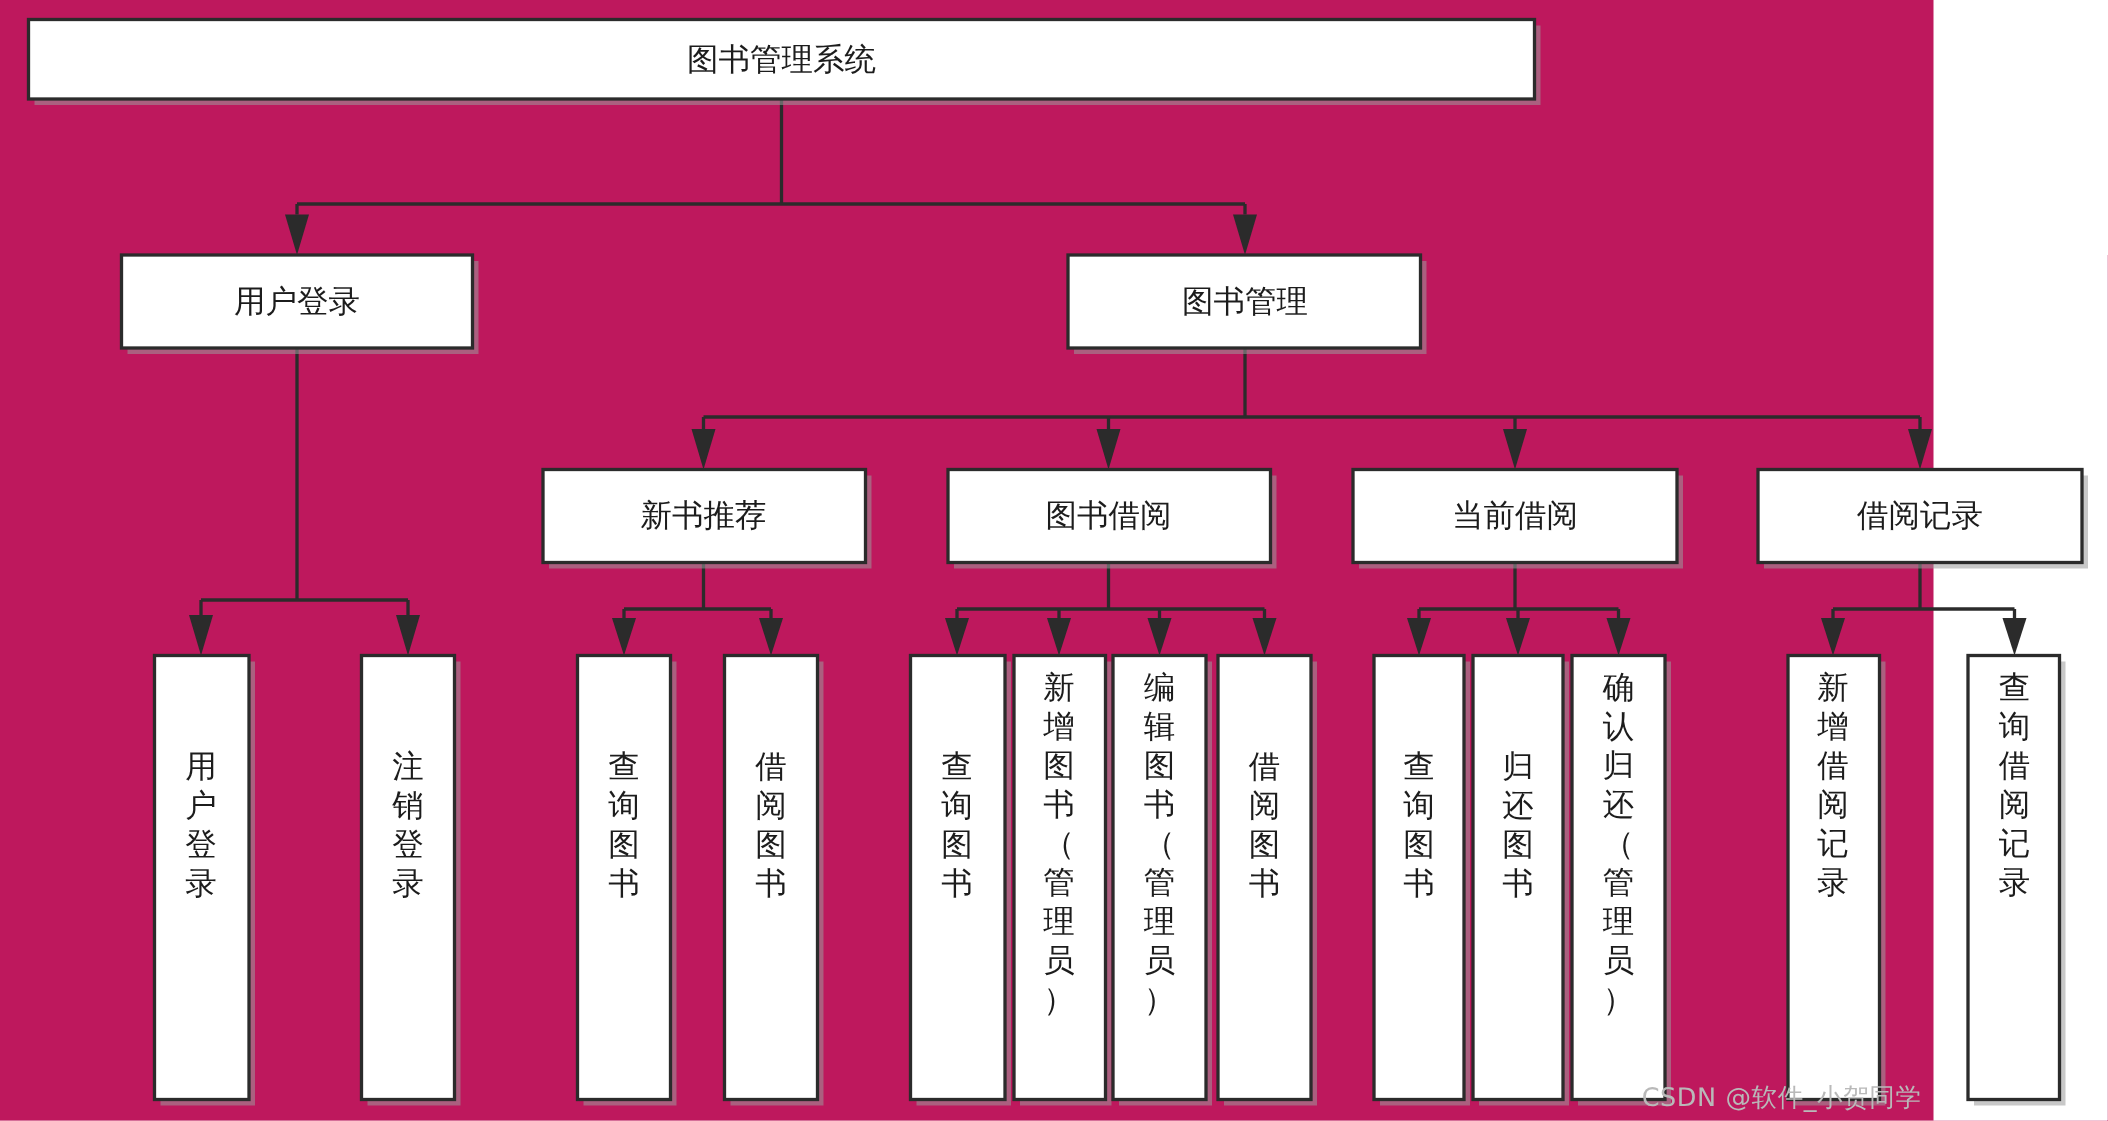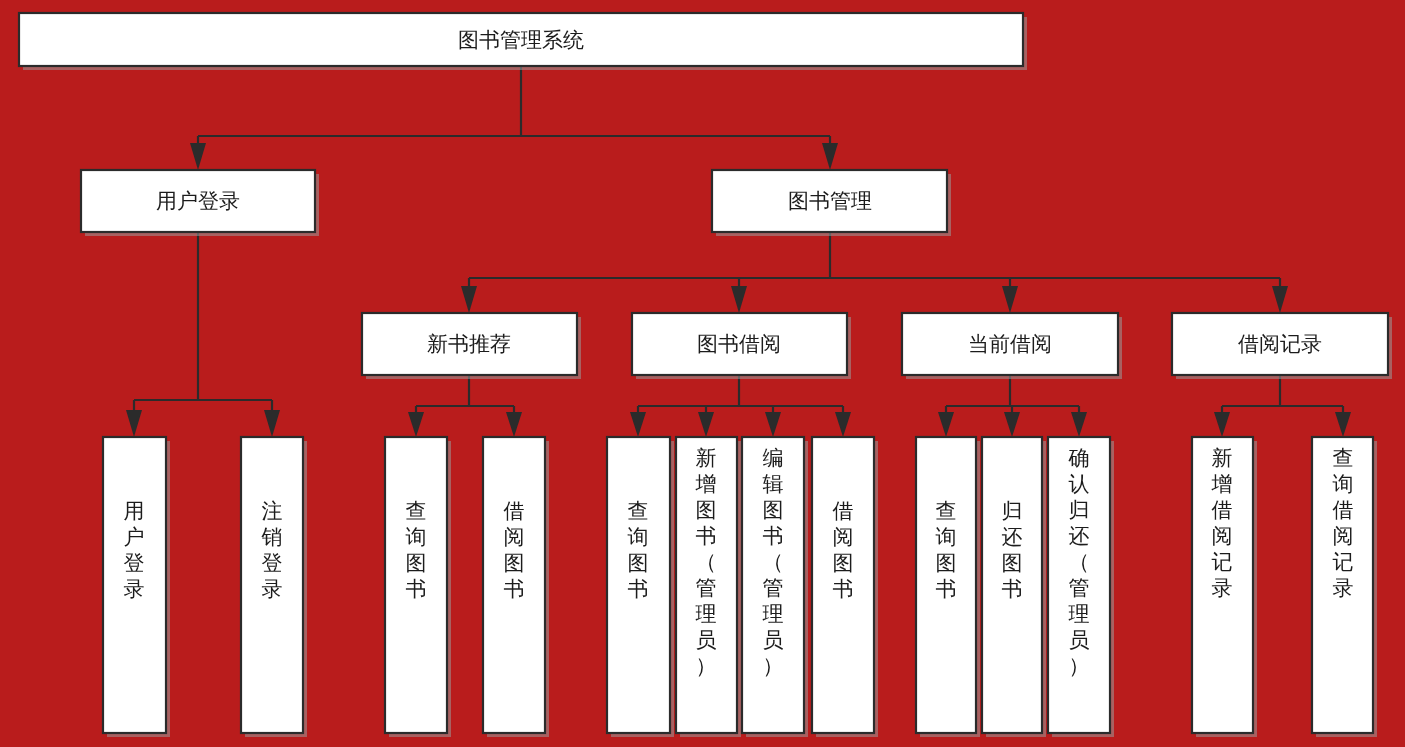--- a/index.html
+++ b/index.html
@@ -8,23 +8,23 @@
     background: #ffffff;
   }
   body {
     width: 1405px;
     height: 747px;
     font-family: "DejaVu Sans", "Liberation Sans", sans-serif;
     overflow: hidden;
   }
   #diagram-root {
     position: relative;
-    width: 1405px;
+    width: 1289px;
     height: 747px;
-    background: #b91c1c;
+    background: #be185d;
   }
   svg#flow {
     position: absolute;
     left: 0;
     top: 0;
     width: 1405px;
     height: 747px;
     display: block;
   }
   .node-rect {
@@ -265,13 +265,14 @@
       </g>
 
       <g>
         <rect class="node-shadow" x="1316" y="441" width="61" height="296"></rect>
         <rect class="node-rect" x="1312" y="437" width="61" height="296"></rect>
         <text class="node-label-v" x="1343"><tspan x="1343" y="465">查</tspan><tspan x="1343" y="491">询</tspan><tspan x="1343" y="517">借</tspan><tspan x="1343" y="543">阅</tspan><tspan x="1343" y="569">记</tspan><tspan x="1343" y="595">录</tspan></text>
       </g>
     </g>
   </svg>
 
+  <div class="watermark">CSDN @软件_小贺同学</div>
 </div>
 
 </body></html>

